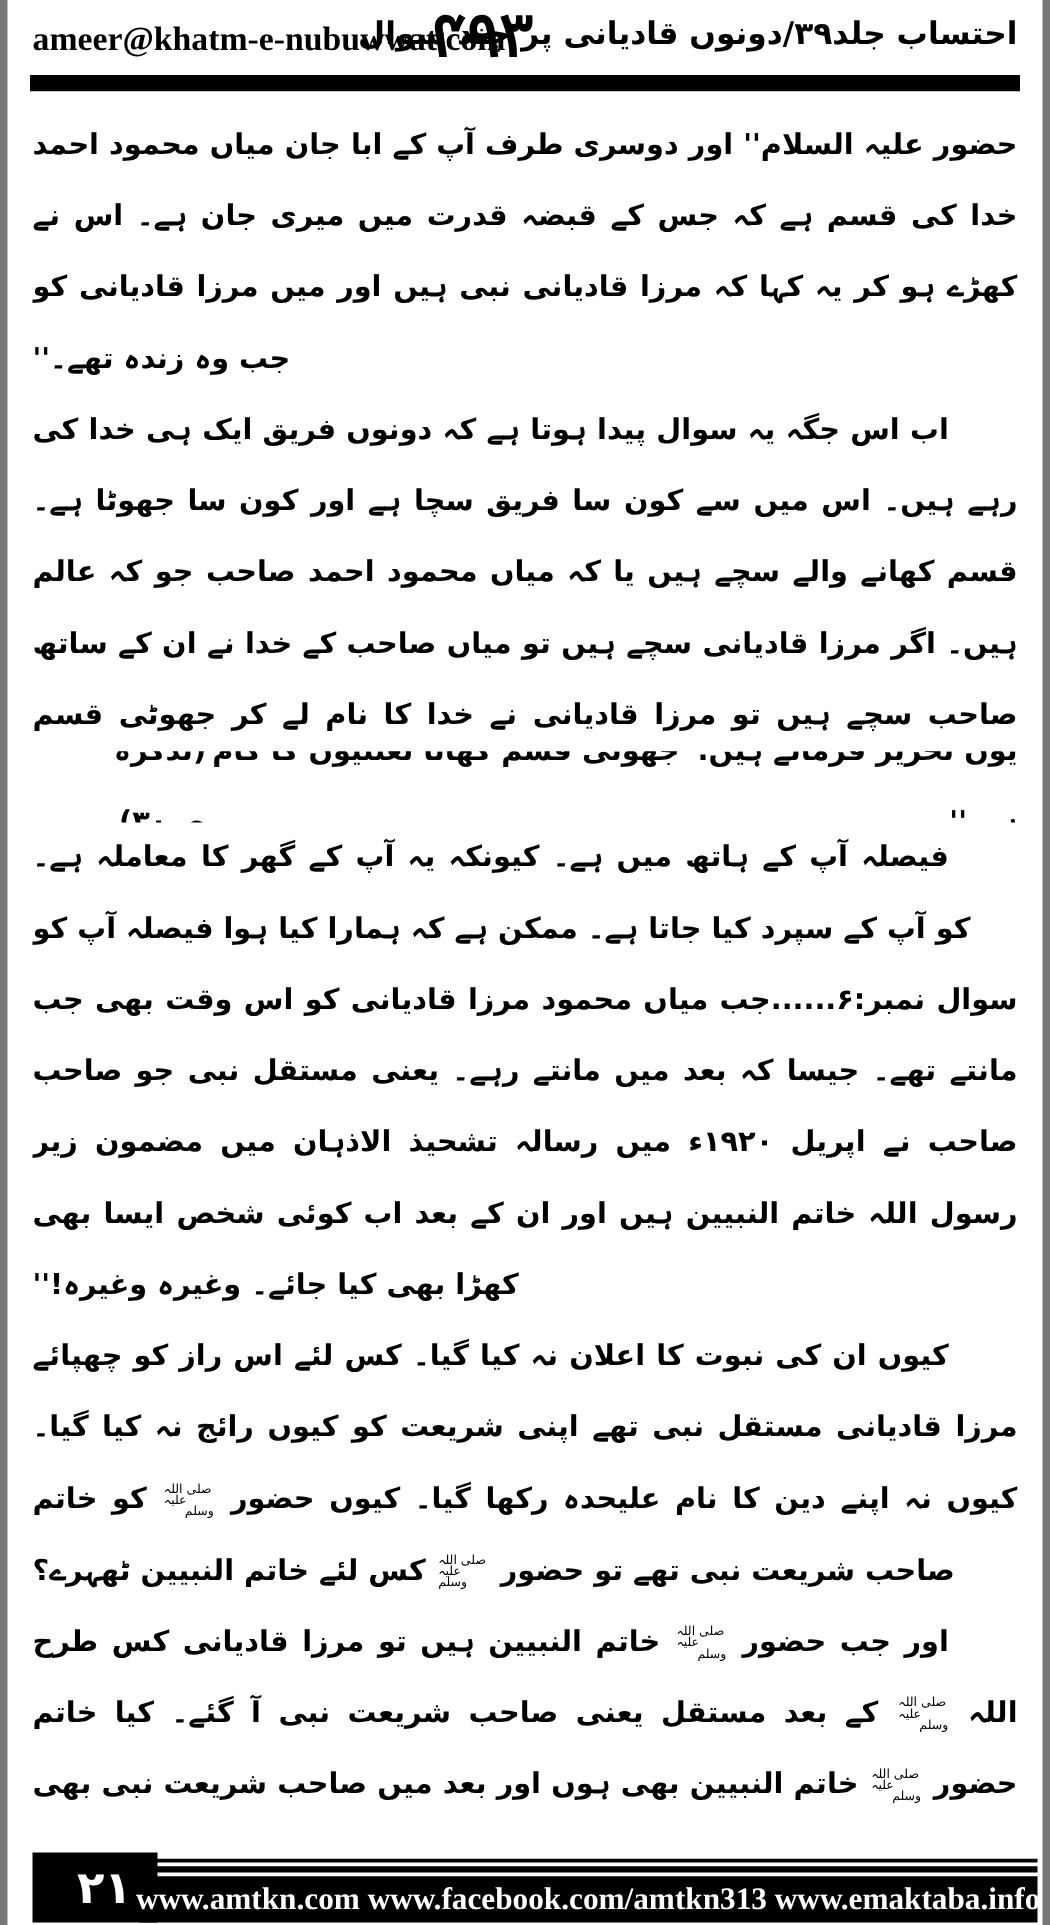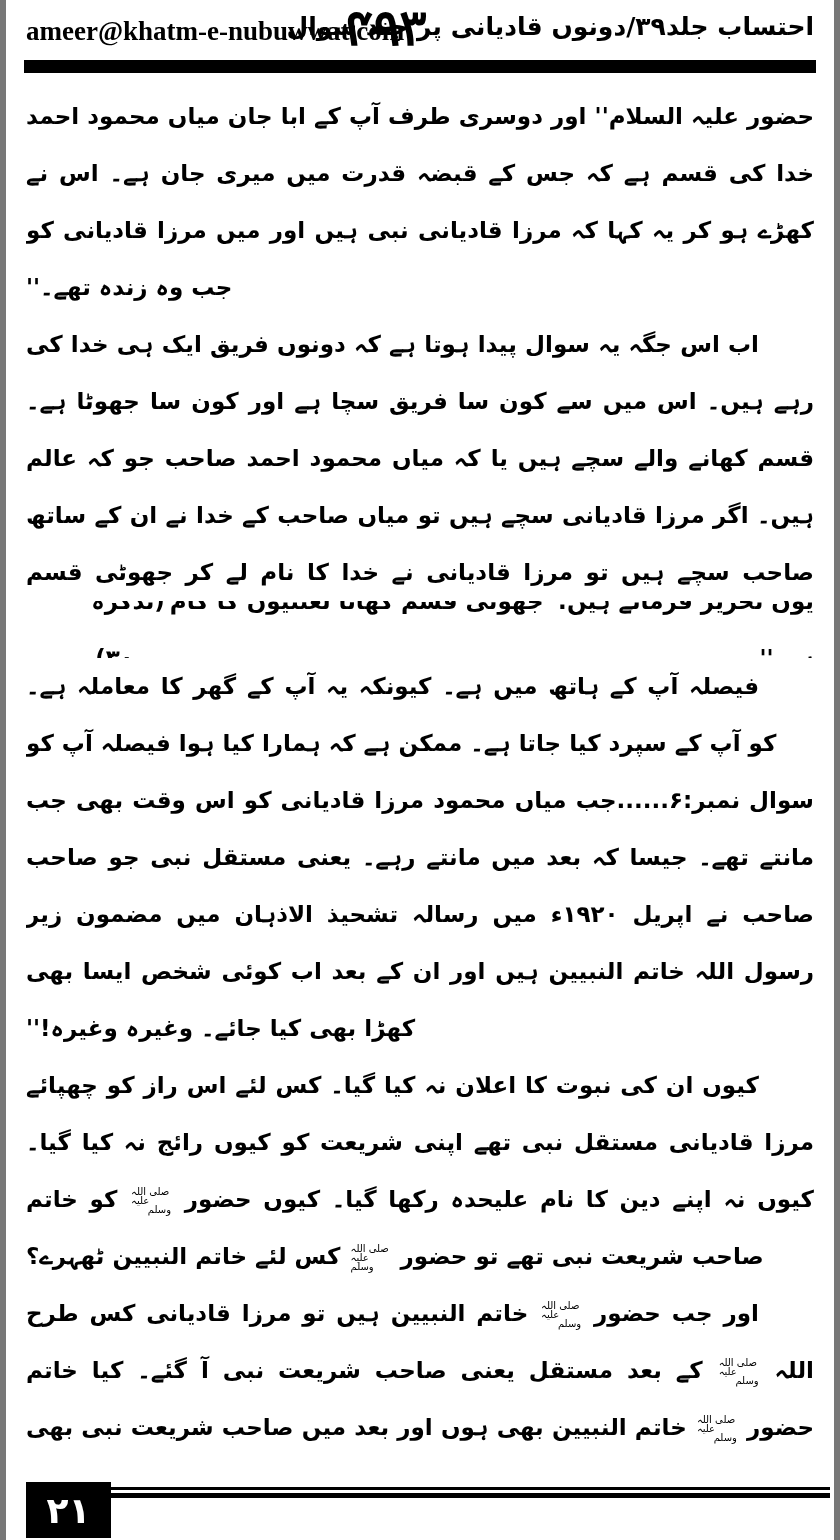--- a/index.html
+++ b/index.html
@@ -53,21 +53,21 @@
     display:inline-block;width:40px;
     font-size:10px;line-height:9px;font-weight:400;
     text-align:left;vertical-align:middle;
     margin:16px 2px;white-space:normal;
   }
   
   .ftr-pagebox{
     position:absolute;left:20px;top:1482px;width:85px;height:56px;
     background:#000;color:#fff;
     display:flex;align-items:center;justify-content:center;
-    font-size:36px;font-weight:bold;
+    font-size:36px;font-weight:bold;padding-left:15px;
   }
   .ftr-line1{position:absolute;left:105px;right:4px;top:1487px;height:3px;background:#000;}
   .ftr-line2{position:absolute;left:105px;right:4px;top:1493px;height:5px;background:#000;}
   .ftr-bar{
     position:absolute;left:105px;right:4px;top:1501px;height:37px;
     background:#000;color:#fff;
     display:flex;align-items:center;justify-content:center;
     font-family:"Liberation Serif",serif;
     font-weight:bold;font-size:25px;white-space:nowrap;
   }
@@ -110,14 +110,17 @@
     <div class="uline j ind">اور جب حضور <span class="saw">صلی اللہ علیہ وسلم</span> خاتم النبیین ہیں تو مرزا قادیانی کس طرح حضرت محمد رسول</div>
     <div class="uline j">اللہ <span class="saw">صلی اللہ علیہ وسلم</span> کے بعد مستقل یعنی صاحب شریعت نبی آ گئے۔ کیا خاتم النبیین کا یہی مطلب ہے کہ</div>
     <div class="uline j">حضور <span class="saw">صلی اللہ علیہ وسلم</span> خاتم النبیین بھی ہوں اور بعد میں صاحب شریعت نبی بھی آ جائے؟ میاں ناصر احمد</div>
   </div>
 
   <div class="ftr-pagebox">
     <span>۲۱</span>
   </div>
   <div class="ftr-line1"></div>
   <div class="ftr-line2"></div>
+  <div class="ftr-bar">
+    <span>www.amtkn.com www.facebook.com/amtkn313 www.emaktaba.info</span>
+  </div>
 
 </div>
 
 </body></html>

